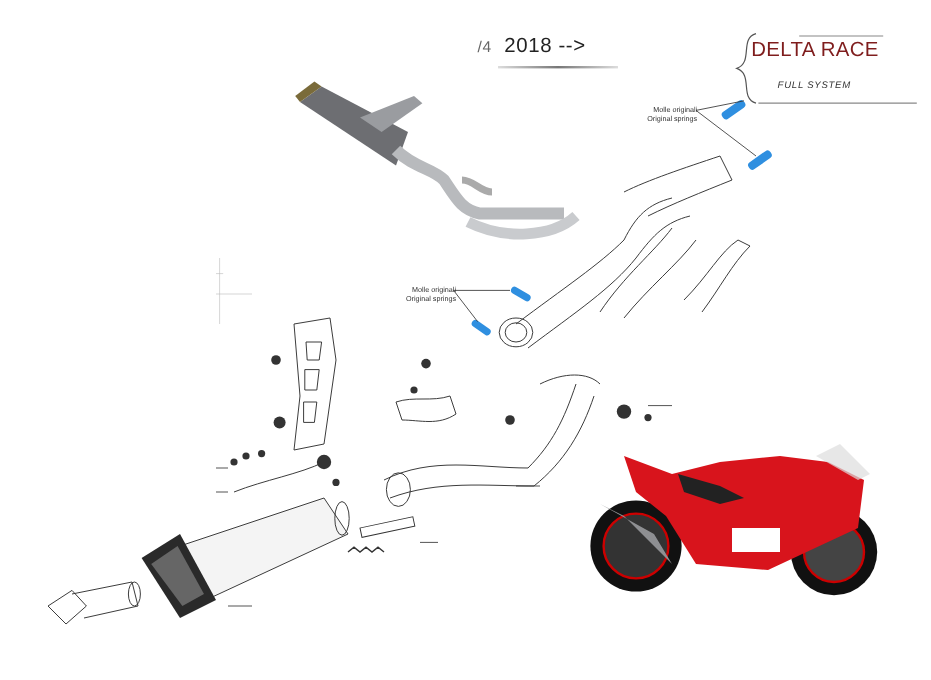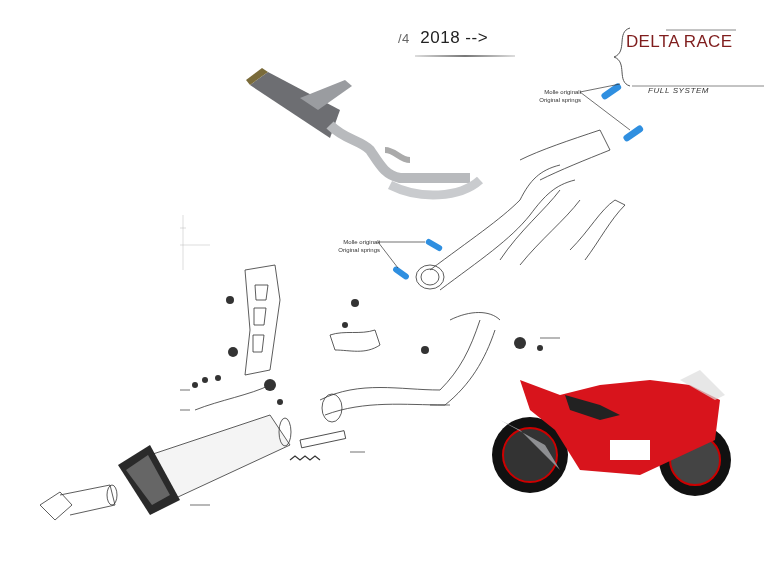--- a/index.html
+++ b/index.html
@@ -2,21 +2,21 @@
 <html><head>
 <meta charset="utf-8">
 <style>
   html, body { margin:0; padding:0; background:#ffffff; }
   body { width:776px; height:567px; position:relative; overflow:hidden; font-family:"Liberation Sans", sans-serif; }
   .abs { position:absolute; }
   .title { left:398px; top:28px; font-size:17px; font-weight:normal; color:#222; letter-spacing:0.5px; }
   .title-line { left:415px; top:55px; width:100px; height:2px; background:linear-gradient(90deg,#ddd,#777,#ddd); }
   .brand-box { left:606px; top:26px; width:160px; height:62px; }
   .brand-name { left:626px; top:32px; font-size:17px; color:#7f1d1d; letter-spacing:0.3px; }
-  .brand-sub { left:648px; top:66px; font-size:8px; font-style:italic; color:#333; letter-spacing:0.6px;margin-top:20px; }
+  .brand-sub { left:648px; top:66px; font-size:8px; font-style:italic; color:#333; letter-spacing:0.6px; }
   .note { font-size:6px; color:#333; line-height:8px; text-align:right; }
   svg { position:absolute; left:0; top:0; }
 </style>
 </head>
 <body>
 
 <div class="abs title">
   <span style="color:#666;font-size:13px;">/4</span>&nbsp;&nbsp;<span>2018 --&gt;</span>
 </div>
 <div class="abs title-line"></div>

